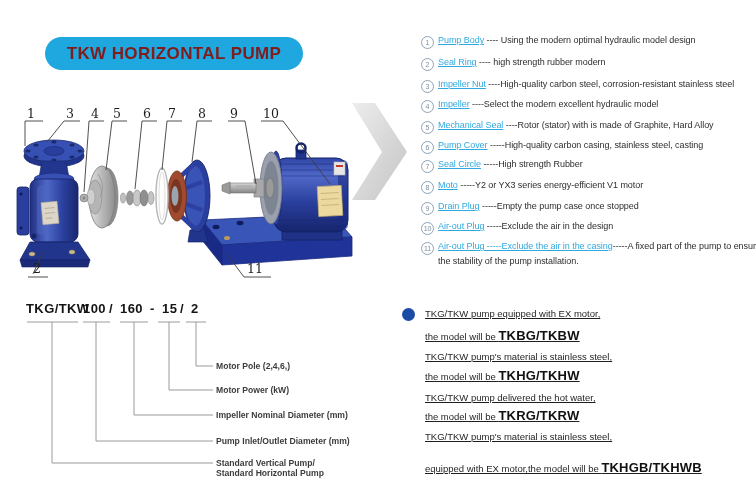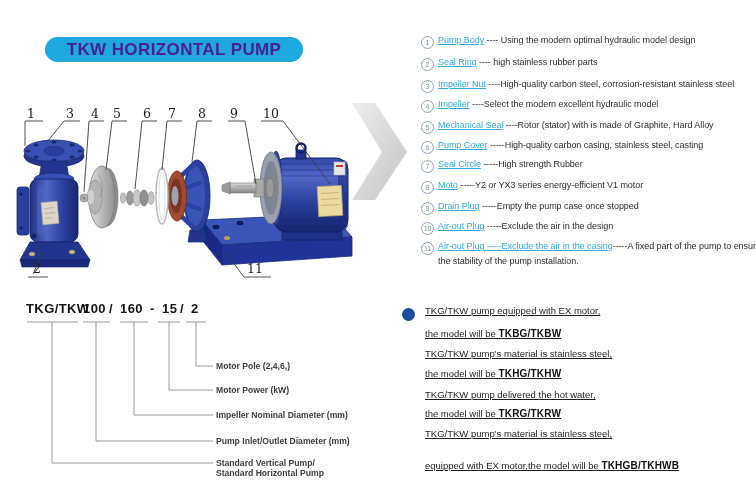--- a/index.html
+++ b/index.html
@@ -1,42 +1,42 @@
 <!DOCTYPE html>
 <html><head>
 <meta charset="utf-8">
 <style>
   html,body{margin:0;padding:0;background:#fff;}
   .page{position:relative;width:756px;height:500px;background:#ffffff;overflow:hidden;
         font-family:"Liberation Sans",sans-serif;}
   
-  .banner{position:absolute;left:45px;top:37px;width:258px;height:25px;background:#1fa7e0;
+  .banner{position:absolute;left:45px;top:37px;width:258px;height:33px;background:#1fa7e0;
           border-radius:17px;display:flex;align-items:center;justify-content:center;
-          color:#4c1d95;font-weight:bold;font-size:17px;letter-spacing:.4px;}
+          color:#7f1d1d;font-weight:bold;font-size:17px;letter-spacing:.4px;}
   
   .diagram{position:absolute;left:0;top:90px;width:420px;height:200px;}
   .dnum{font-family:"DejaVu Serif","Liberation Serif",serif;font-size:12.5px;fill:#1e1e1e;}
   
   .pl-item{position:absolute;left:421px;width:334px;font-size:9px;line-height:12px;
            color:#2e2e2e;padding-left:17px;text-indent:-17px;letter-spacing:-0.05px;}
   .circ{display:inline-block;width:11px;height:11px;line-height:11px;border:1px solid #8fa3b7;
         border-radius:50%;color:#7b91a6;font-size:7px;text-align:center;vertical-align:-2px;
         margin-right:4px;text-indent:0;}
   .pname{color:#2fa9e0;text-decoration:underline;}
   .pdesc{color:#2e2e2e;}
   
   .modelcode{position:absolute;left:0;top:295px;width:400px;height:200px;}
   .mc-code{font-family:"Liberation Sans",sans-serif;font-size:13px;font-weight:bold;fill:#141414;letter-spacing:.4px;}
   .mc-label{font-family:"Liberation Sans",sans-serif;font-size:8.6px;font-weight:bold;fill:#3c3c3c;}
   .mc-line{stroke:#8f8f8f;stroke-width:0.9;fill:none;}
   .leader{stroke:#3c3c3c;stroke-width:0.9;fill:none;}
   
   .v-bullet{position:absolute;left:402px;top:308px;width:13px;height:13px;border-radius:50%;background:#1a4ca6;}
   .v-line{position:absolute;left:425px;font-size:9.5px;color:#1f1f1f;white-space:nowrap;text-decoration:underline;}
-  .v-line b{font-size:10px;letter-spacing:.2px;color:#111;}
+  .v-line b{font-size:13px;letter-spacing:.2px;color:#111;}
 </style>
 </head>
 <body>
 
 <div class="page">
 
   <div class="banner">
     <span>TKW HORIZONTAL PUMP</span>
   </div>
 
@@ -194,21 +194,21 @@
       <text class="dnum" x="198" y="28">8</text>
       <text class="dnum" x="230" y="28">9</text>
       <text class="dnum" x="263" y="28">10</text>
       <text class="dnum" x="33" y="183">2</text>
       <text class="dnum" x="247" y="183">11</text>
     </g>
   </svg>
 
   <div>
     <div class="pl-item" style="top:34px"><span class="circ">1</span><span class="pname">Pump Body</span><span class="pdesc"> ---- Using the modern optimal hydraulic model design</span></div>
-    <div class="pl-item" style="top:56px"><span class="circ">2</span><span class="pname">Seal Ring</span><span class="pdesc"> ---- high stainless rubber parts</span></div>
+    <div class="pl-item" style="top:56px"><span class="circ">2</span><span class="pname">Seal Ring</span><span class="pdesc"> ---- high strength rubber modern</span></div>
     <div class="pl-item" style="top:78px"><span class="circ">3</span><span class="pname">Impeller Nut</span><span class="pdesc"> ----High-quality carbon steel, corrosion-resistant stainless steel</span></div>
     <div class="pl-item" style="top:98px"><span class="circ">4</span><span class="pname">Impeller</span><span class="pdesc"> ----Select the modern excellent hydraulic model</span></div>
     <div class="pl-item" style="top:119px"><span class="circ">5</span><span class="pname">Mechanical Seal</span><span class="pdesc"> ----Rotor (stator) with is made of Graphite, Hard Alloy</span></div>
     <div class="pl-item" style="top:139px"><span class="circ">6</span><span class="pname">Pump Cover</span><span class="pdesc"> -----High-quality carbon casing, stainless steel, casting</span></div>
     <div class="pl-item" style="top:158px"><span class="circ">7</span><span class="pname">Seal Circle</span><span class="pdesc"> -----High strength Rubber</span></div>
     <div class="pl-item" style="top:179px"><span class="circ">8</span><span class="pname">Moto</span><span class="pdesc"> -----Y2 or YX3 series energy-efficient V1 motor</span></div>
     <div class="pl-item" style="top:200px"><span class="circ">9</span><span class="pname">Drain Plug</span><span class="pdesc"> -----Empty the pump case once stopped</span></div>
     <div class="pl-item" style="top:220px"><span class="circ">10</span><span class="pname">Air-out Plug</span><span class="pdesc"> -----Exclude the air in the design</span></div>
     <div class="pl-item" style="top:240px"><span class="circ">11</span><span class="pname">Air-out Plug -----Exclude the air in the casing</span><span class="pdesc">-----A fixed part of the pump to ensure the stability of the pump installation.</span></div>
   </div>

